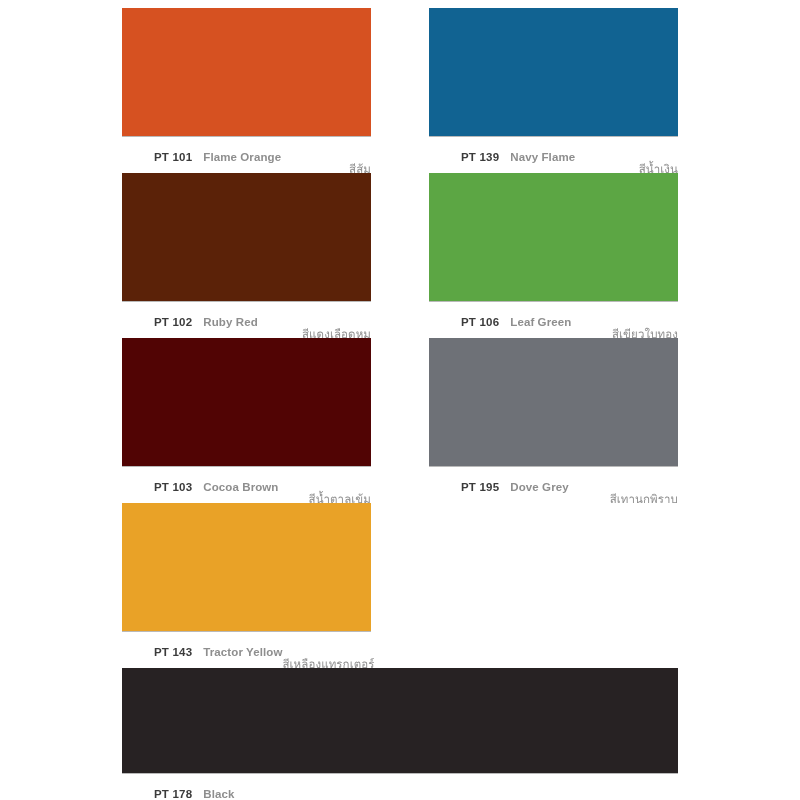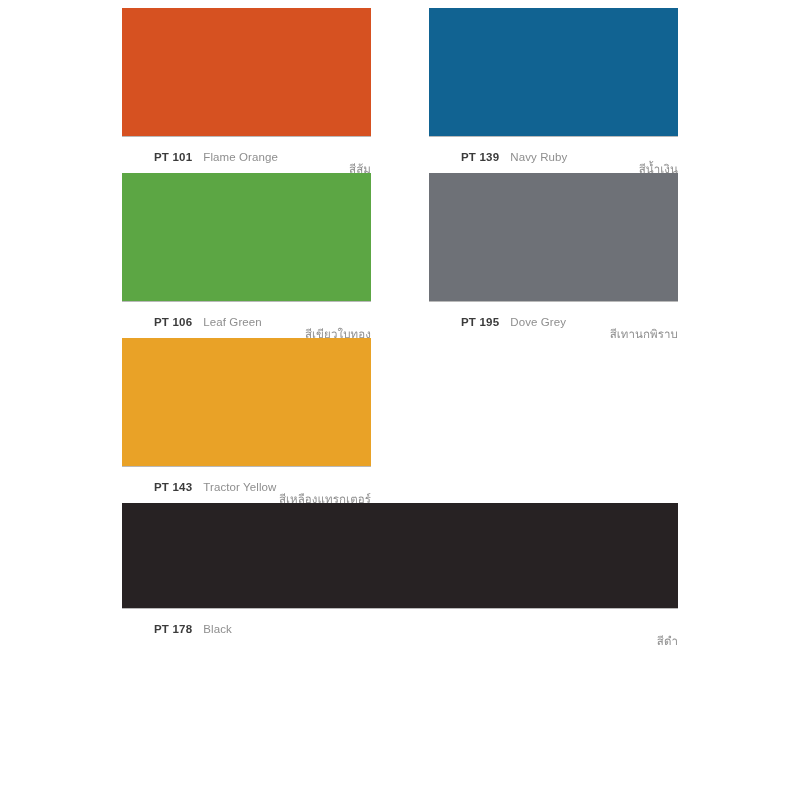--- a/index.html
+++ b/index.html
@@ -60,21 +60,21 @@
   .code {
     font-size: 11.5px;
     font-weight: bold;
     color: #3b3b3b;
     letter-spacing: 0.2px;
     margin-right: 11px;
     padding-left: 32px;
   }
   .name-en {
     font-size: 11.5px;
-    font-weight: normal;
+    font-weight: bold;
     color: #8e8e8e;
     letter-spacing: 0.1px;
     text-align: center;
   }
   .spacer {
     flex: 1 1 auto;
   }
   .name-th {
     font-size: 11.5px;
     color: #8e8e8e;
@@ -93,32 +93,50 @@
           <span class="code">PT 101</span>
           <span class="name-en">Flame Orange</span>
           <span class="spacer"></span>
           <span class="name-th">สีส้ม</span>
         </div>
       </div>
       <div class="cell">
         <div class="swatch" title="Navy Blue" style="background: rgb(17, 99, 146);"></div>
         <div class="label-row">
           <span class="code">PT 139</span>
-          <span class="name-en">Navy Ruby</span>
+          <span class="name-en">Navy Flame</span>
           <span class="spacer"></span>
           <span class="name-th">สีน้ำเงิน</span>
+        </div>
+      </div>
+      <div class="cell">
+        <div class="swatch" title="Ruby Red" style="background: rgb(91, 34, 8);"></div>
+        <div class="label-row">
+          <span class="code">PT 102</span>
+          <span class="name-en">Ruby Red</span>
+          <span class="spacer"></span>
+          <span class="name-th">สีแดงเลือดหมู</span>
         </div>
       </div>
       <div class="cell">
         <div class="swatch" title="Leaf Green" style="background: rgb(92, 166, 68);"></div>
         <div class="label-row">
           <span class="code">PT 106</span>
           <span class="name-en">Leaf Green</span>
           <span class="spacer"></span>
           <span class="name-th">สีเขียวใบทอง</span>
+        </div>
+      </div>
+      <div class="cell">
+        <div class="swatch" title="Cocoa Brown" style="background: rgb(81, 4, 4);"></div>
+        <div class="label-row">
+          <span class="code">PT 103</span>
+          <span class="name-en">Cocoa Brown</span>
+          <span class="spacer"></span>
+          <span class="name-th">สีน้ำตาลเข้ม</span>
         </div>
       </div>
       <div class="cell">
         <div class="swatch" title="Dove Grey" style="background: rgb(110, 113, 119);"></div>
         <div class="label-row">
           <span class="code">PT 195</span>
           <span class="name-en">Dove Grey</span>
           <span class="spacer"></span>
           <span class="name-th">สีเทานกพิราบ</span>
         </div>

